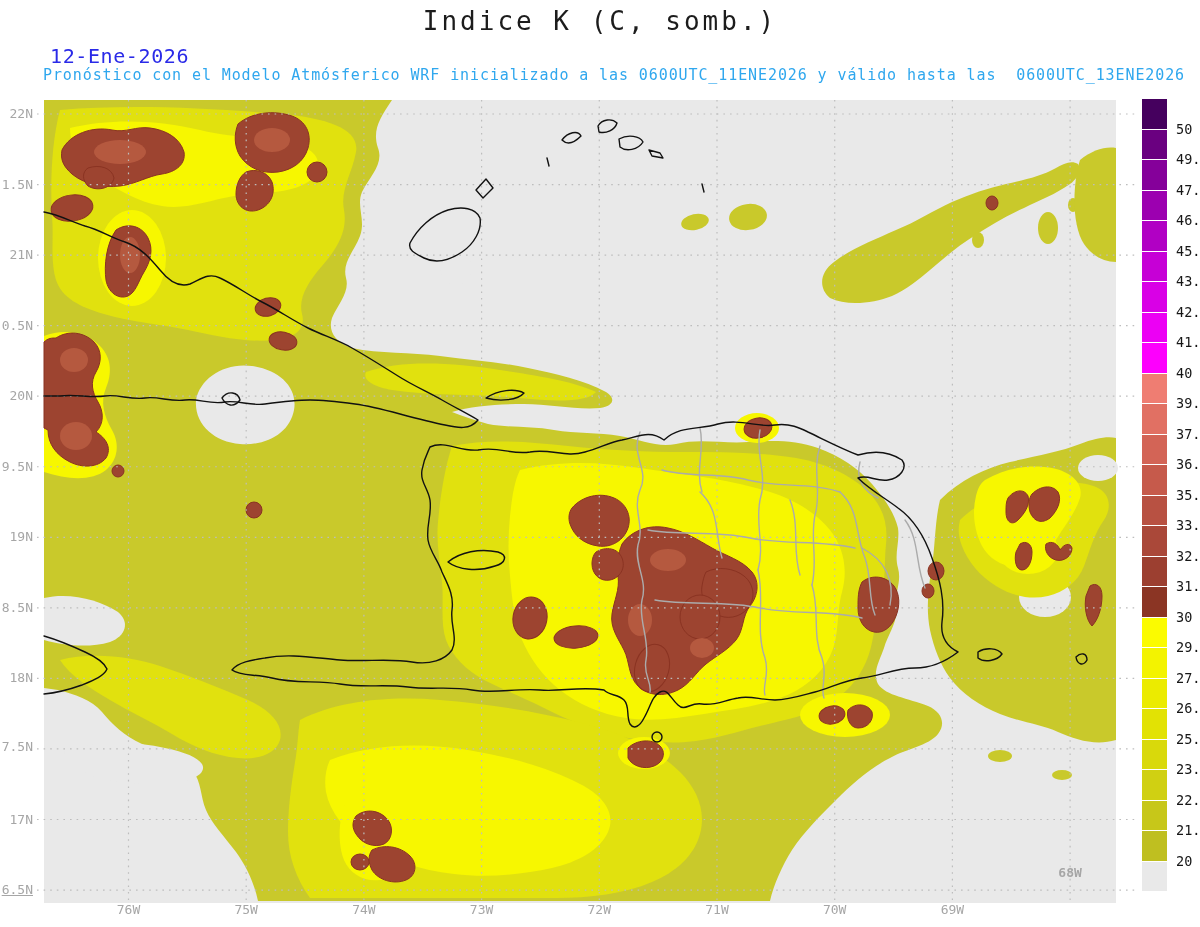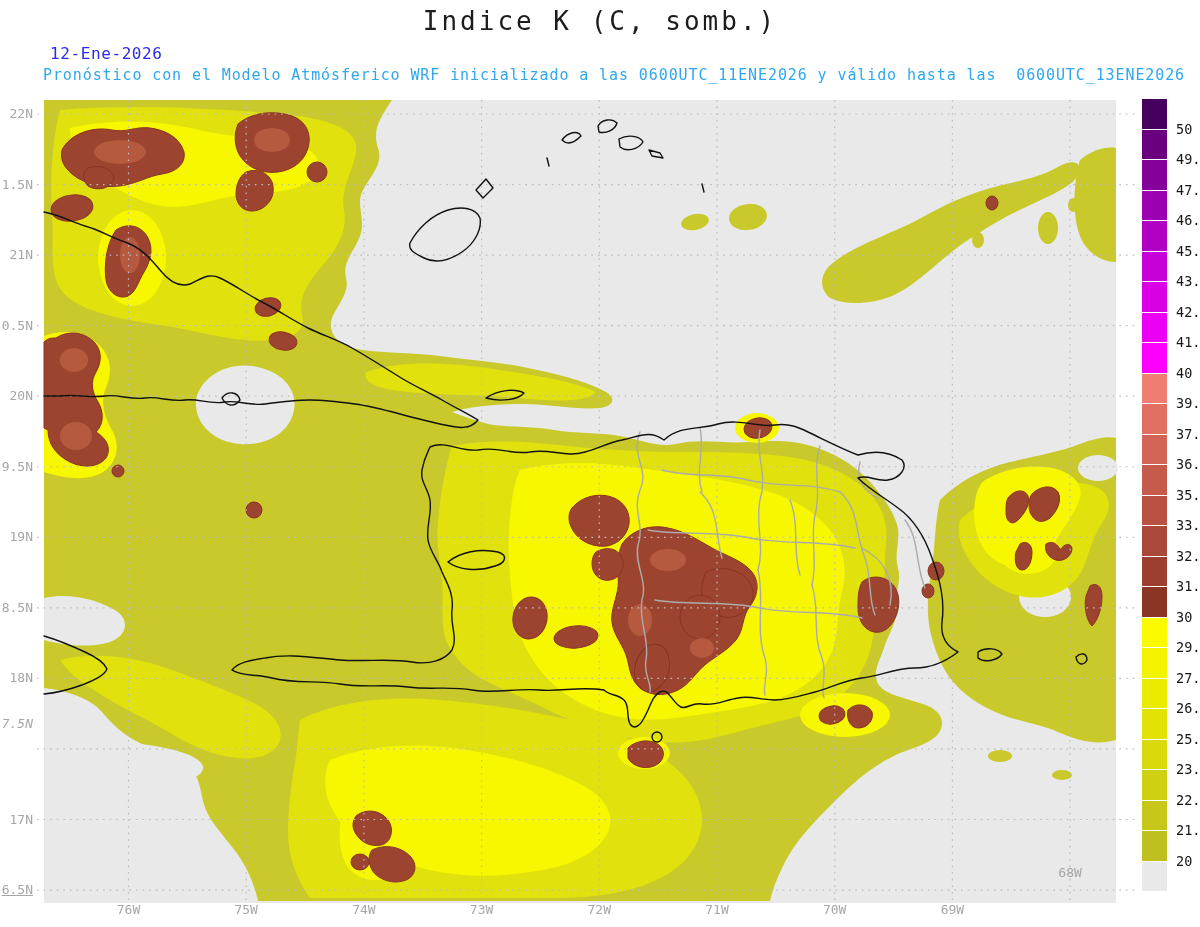--- a/index.html
+++ b/index.html
@@ -1,20 +1,20 @@
 <!DOCTYPE html>
 <html><head>
 <meta charset="utf-8">
 <style>
   html,body{margin:0;padding:0;background:#ffffff;}
   .page{position:relative;width:1200px;height:927px;background:#fff;overflow:hidden;
         font-family:"DejaVu Sans Mono",monospace;}
   .title{position:absolute;top:6px;left:0;width:1200px;text-align:center;
          font-size:26px;letter-spacing:3px;color:#1c1c1c;font-weight:normal;}
-  .dateline{position:absolute;top:44px;left:0;width:1200px;height:20px;color:#2a2ae8;font-size:16px;letter-spacing:0.6px;}
+  .dateline{position:absolute;top:44px;left:0;width:1200px;height:20px;color:#2a2ae8;font-size:20px;letter-spacing:0.6px;}
   .date-str{position:absolute;left:50px;top:0;}
   .time-str{position:absolute;left:247px;top:0;}
   .subtitle{position:absolute;top:66px;left:43px;width:1140px;color:#2fa7ee;font-size:15px;letter-spacing:0.9px;white-space:pre;}
   .plot{position:absolute;top:0;left:0;width:1200px;height:927px;padding-left:32px;}
   .lat-label{position:absolute;width:32px;left:1px;text-align:right;font-size:13px;color:#a6a6a6;}
   .lon-label{position:absolute;width:44px;text-align:center;font-size:13px;color:#a6a6a6;}
   .cb-seg{position:absolute;left:1141px;width:27px;border:1px solid #ffffff;box-sizing:border-box;}
   .cb-label{position:absolute;left:1176px;font-size:13.5px;color:#161616;}
   .watermark{position:absolute;left:916px;top:877px;width:216px;height:23px;background:#ffffff;
              border:1px solid #a9a9a9;text-align:center;font-size:14.5px;line-height:22px;color:#3c3c3c;}
@@ -209,32 +209,32 @@
 
   <div class="lat-label" style="top: 106px;">22N</div>
       <div class="lat-label" style="top: 176.55px;">1.5N</div>
       <div class="lat-label" style="top: 247.1px;">21N</div>
       <div class="lat-label" style="top: 317.65px;">0.5N</div>
       <div class="lat-label" style="top: 388.2px;">20N</div>
       <div class="lat-label" style="top: 458.75px;">9.5N</div>
       <div class="lat-label" style="top: 529.3px;">19N</div>
       <div class="lat-label" style="top: 599.85px;">8.5N</div>
       <div class="lat-label" style="top: 670.4px;">18N</div>
-      <div class="lat-label" style="top: 716px; font-style: italic;">7.5N</div>
+      <div class="lat-label" style="top: 739px;">7.5N</div>
       <div class="lat-label" style="top: 811.5px;">17N</div>
       <div class="lat-label" style="top: 882.05px; text-decoration: underline;">6.5N</div>
       <div class="lon-label" style="left: 106.5px; top: 902px;">76W</div>
       <div class="lon-label" style="left: 224.2px; top: 902px;">75W</div>
       <div class="lon-label" style="left: 341.9px; top: 902px;">74W</div>
       <div class="lon-label" style="left: 459.6px; top: 902px;">73W</div>
       <div class="lon-label" style="left: 577.3px; top: 902px;">72W</div>
       <div class="lon-label" style="left: 695px; top: 902px;">71W</div>
       <div class="lon-label" style="left: 812.7px; top: 902px;">70W</div>
       <div class="lon-label" style="left: 930.4px; top: 902px;">69W</div>
-      <div class="lon-label" style="left: 1048.1px; top: 865px;">68W</div>
+      <div class="lon-label" style="left: 1048.1px; top: 865px; font-weight: bold;">68W</div>
       <div class="cb-seg" style="top: 98px; height: 31.5px; background: rgb(69, 0, 94);"></div>
       <div class="cb-seg" style="top: 128.5px; height: 31.5px; background: rgb(106, 0, 128);"></div>
       <div class="cb-seg" style="top: 159px; height: 31.5px; background: rgb(133, 0, 154);"></div>
       <div class="cb-seg" style="top: 189.5px; height: 31.5px; background: rgb(156, 0, 176);"></div>
       <div class="cb-seg" style="top: 220px; height: 31.5px; background: rgb(177, 0, 196);"></div>
       <div class="cb-seg" style="top: 250.5px; height: 31.5px; background: rgb(198, 0, 214);"></div>
       <div class="cb-seg" style="top: 281px; height: 31.5px; background: rgb(217, 0, 230);"></div>
       <div class="cb-seg" style="top: 311.5px; height: 31.5px; background: rgb(236, 0, 244);"></div>
       <div class="cb-seg" style="top: 342px; height: 31.5px; background: rgb(253, 0, 253);"></div>
       <div class="cb-seg" style="top: 372.5px; height: 31.5px; background: rgb(239, 125, 114);"></div>

